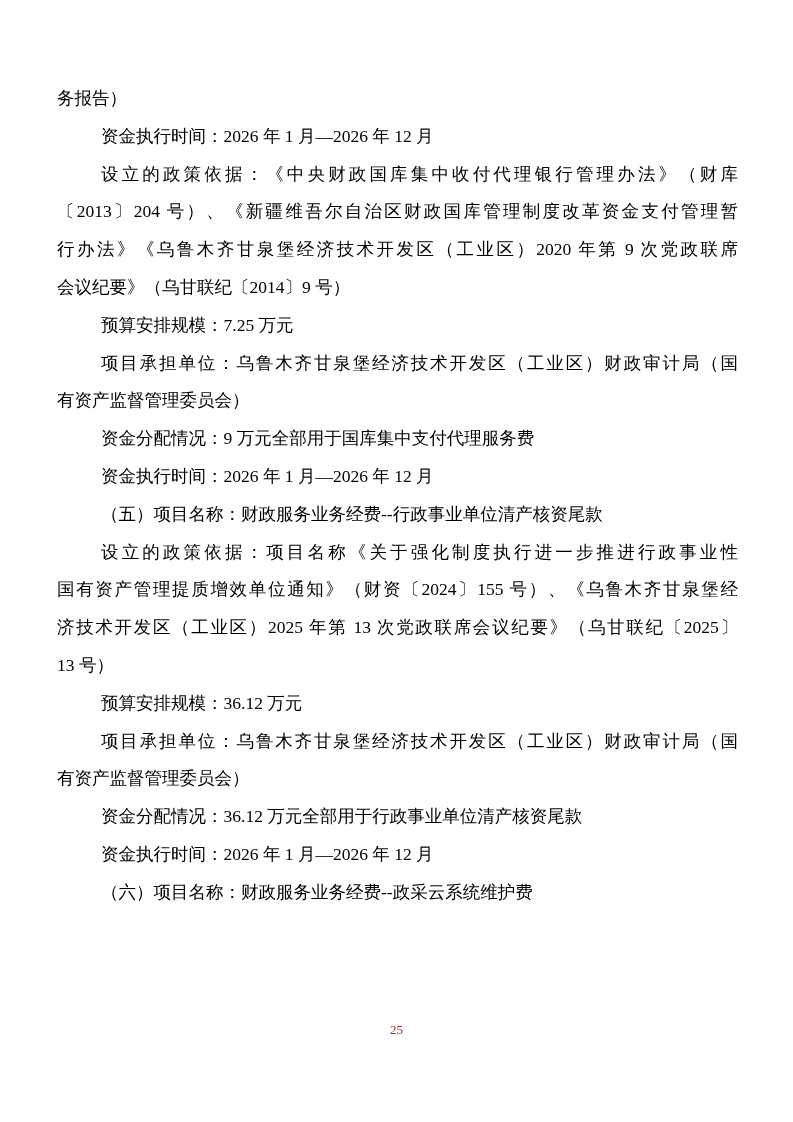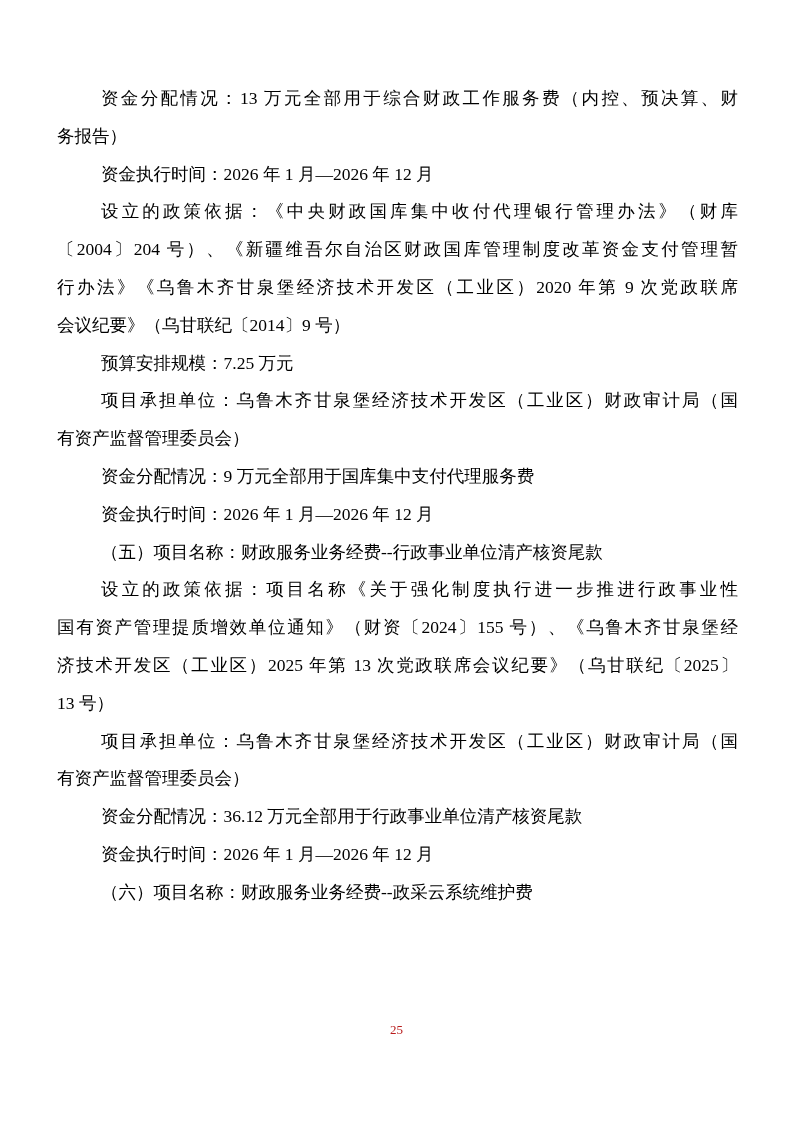--- a/index.html
+++ b/index.html
@@ -46,37 +46,37 @@
     line-height: 18px;
     font-family: "Liberation Serif", "DejaVu Serif", serif;
     color: #b91c1c;
   }
 </style>
 </head>
 <body>
 
 <div class="page">
   <div class="content">
-      <div class="line indent">资金分配情况：13 万元全部用于综合财政工作服务费（内控、预决算、财</div>
       <div class="line flush">务报告）</div>
       <div class="line indent flush">资金执行时间：2026 年 1 月—2026 年 12 月</div>
       <div class="line indent">设立的政策依据：《中央财政国库集中收付代理银行管理办法》（财库</div>
-      <div class="line">〔2004〕204 号）、《新疆维吾尔自治区财政国库管理制度改革资金支付管理暂</div>
+      <div class="line">〔2013〕204 号）、《新疆维吾尔自治区财政国库管理制度改革资金支付管理暂</div>
       <div class="line">行办法》《乌鲁木齐甘泉堡经济技术开发区（工业区）2020 年第 9 次党政联席</div>
       <div class="line flush">会议纪要》（乌甘联纪〔2014〕9 号）</div>
       <div class="line indent flush">预算安排规模：7.25 万元</div>
       <div class="line indent">项目承担单位：乌鲁木齐甘泉堡经济技术开发区（工业区）财政审计局（国</div>
       <div class="line flush">有资产监督管理委员会）</div>
       <div class="line indent flush">资金分配情况：9 万元全部用于国库集中支付代理服务费</div>
       <div class="line indent flush">资金执行时间：2026 年 1 月—2026 年 12 月</div>
       <div class="line indent flush">（五）项目名称：财政服务业务经费--行政事业单位清产核资尾款</div>
       <div class="line indent">设立的政策依据：项目名称《关于强化制度执行进一步推进行政事业性</div>
       <div class="line">国有资产管理提质增效单位通知》（财资〔2024〕155 号）、《乌鲁木齐甘泉堡经</div>
       <div class="line">济技术开发区（工业区）2025 年第 13 次党政联席会议纪要》（乌甘联纪〔2025〕</div>
       <div class="line flush">13 号）</div>
+      <div class="line indent flush">预算安排规模：36.12 万元</div>
       <div class="line indent">项目承担单位：乌鲁木齐甘泉堡经济技术开发区（工业区）财政审计局（国</div>
       <div class="line flush">有资产监督管理委员会）</div>
       <div class="line indent flush">资金分配情况：36.12 万元全部用于行政事业单位清产核资尾款</div>
       <div class="line indent flush">资金执行时间：2026 年 1 月—2026 年 12 月</div>
       <div class="line indent flush">（六）项目名称：财政服务业务经费--政采云系统维护费</div>
     </div>
   <div class="footer">25</div>
 </div>
 
 </body></html>

